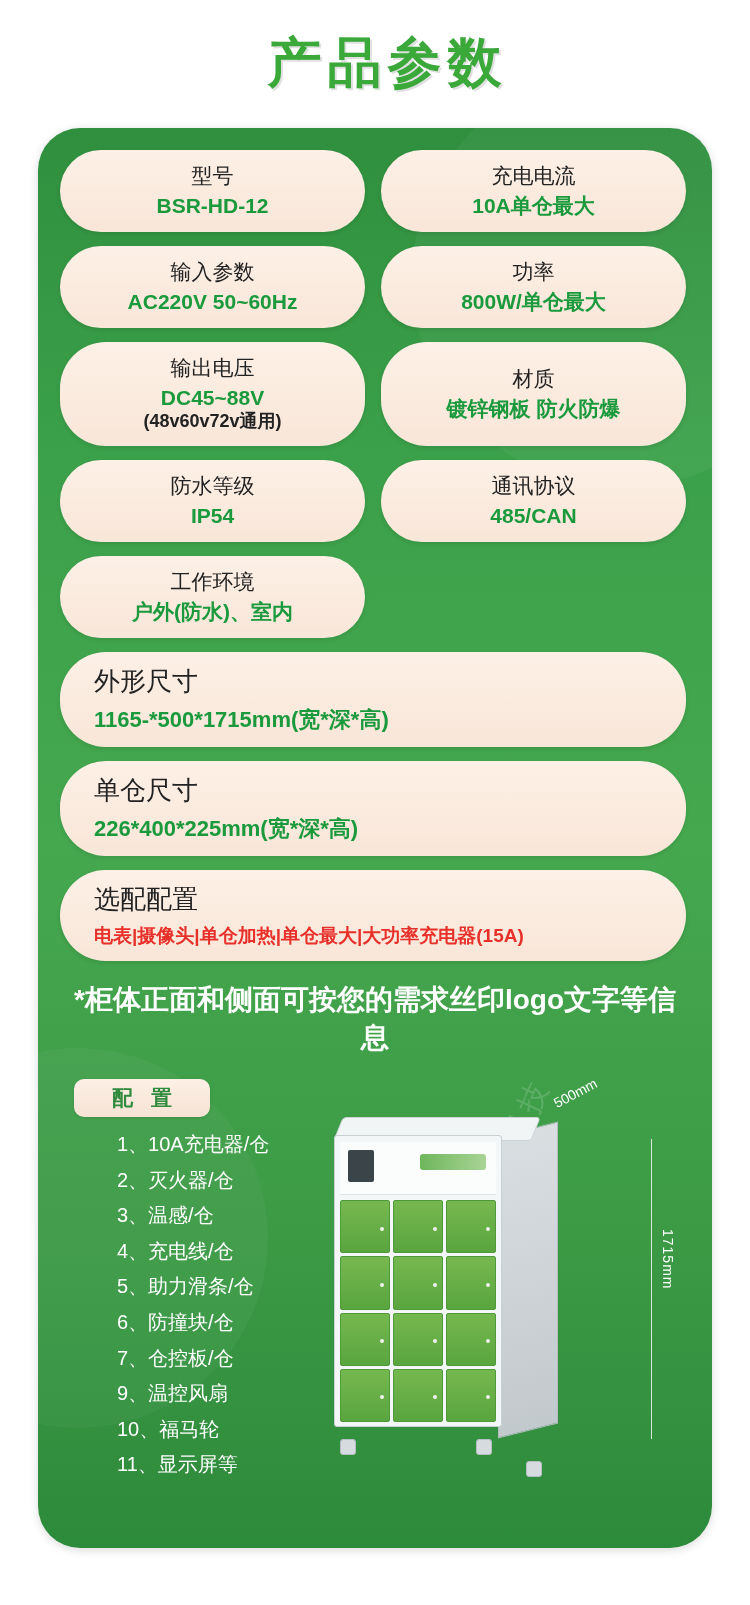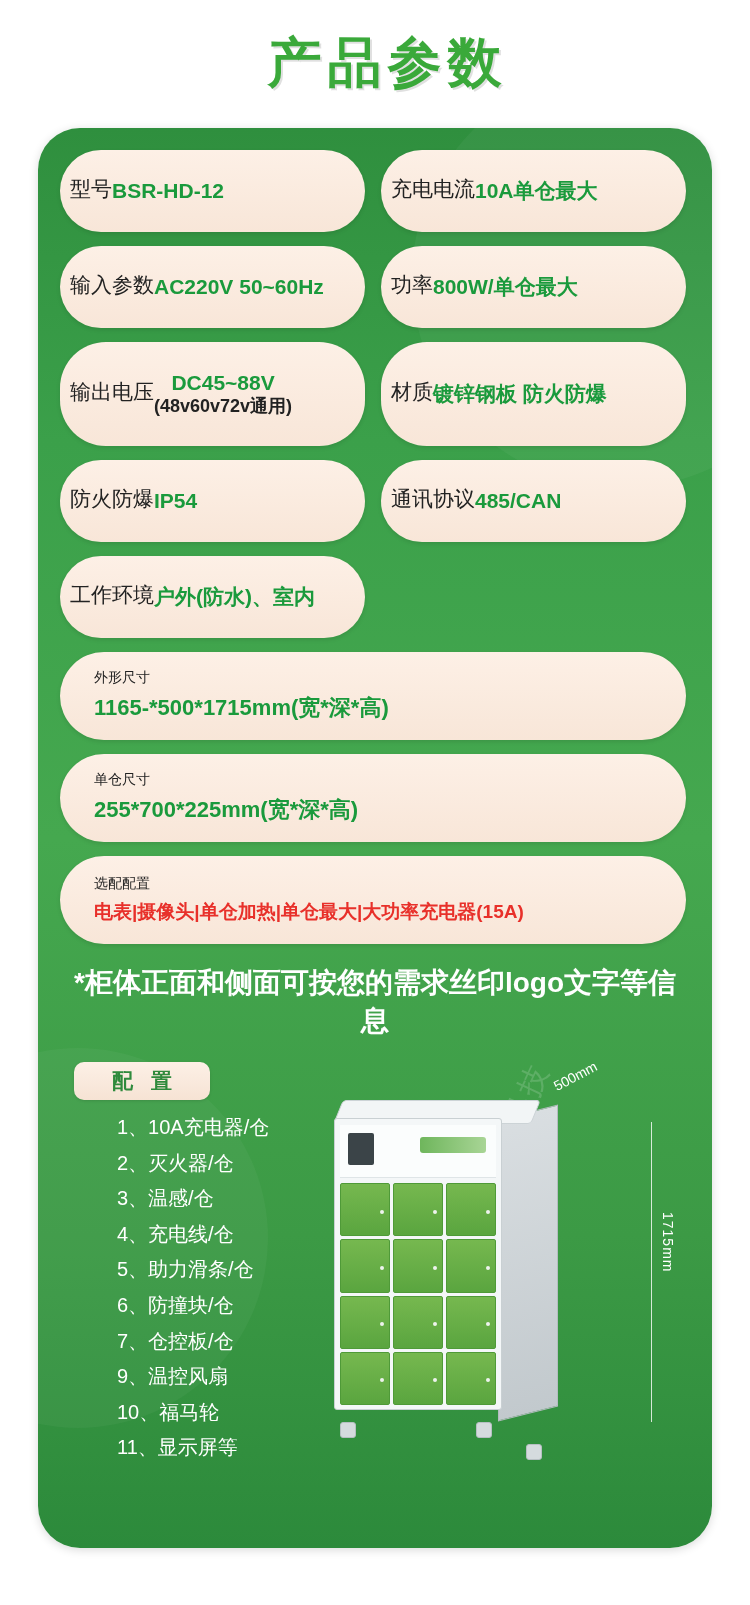--- a/index.html
+++ b/index.html
@@ -73,22 +73,23 @@
     z-index: 2;
   }
   .pill {
     background: linear-gradient(180deg, #fdf0e6 0%, #f8e6d8 100%);
     border-radius: 46px;
     width: 305px;
     min-height: 82px;
     box-sizing: border-box;
     padding: 12px 10px;
     display: flex;
-    flex-direction: row;
+    flex-direction: column;
     align-items: center;
+    justify-content: center;
     text-align: center;
     box-shadow: 0 2px 4px rgba(0,0,0,0.10);
   }
   .pill.tall { min-height: 104px; }
   .pill .label {
     font-size: 21px;
     color: #222222;
     line-height: 1.25;
     margin-bottom: 4px;
   }
@@ -112,21 +113,21 @@
     min-height: 88px;
     box-sizing: border-box;
     padding: 12px 34px;
     display: flex;
     flex-direction: column;
     align-items: flex-start;
     justify-content: center;
     box-shadow: 0 2px 4px rgba(0,0,0,0.10);
   }
   .pill-wide .label {
-    font-size: 14px;
+    font-size: 26px;
     color: #222222;
     margin-bottom: 6px;
   }
   .pill-wide .value {
     font-size: 22px;
     font-weight: bold;
     color: #1a9a3c;
   }
   .pill-wide .value.red {
     color: #e8302a;
@@ -388,21 +389,21 @@
           <span class="sub">(48v60v72v通用)</span>
         </div>
       </div>
 
       <div class="pill tall">
         <div class="label">材质</div>
         <div class="value">镀锌钢板 防火防爆</div>
       </div>
 
       <div class="pill">
-        <div class="label">防火防爆</div>
+        <div class="label">防水等级</div>
         <div class="value">IP54</div>
       </div>
 
       <div class="pill">
         <div class="label">通讯协议</div>
         <div class="value">485/CAN</div>
       </div>
 
       <div class="pill">
         <div class="label">工作环境</div>
@@ -410,21 +411,21 @@
       </div>
 
 
       <div class="pill-wide">
         <div class="label">外形尺寸</div>
         <div class="value">1165-*500*1715mm(宽*深*高)</div>
       </div>
 
       <div class="pill-wide">
         <div class="label">单仓尺寸</div>
-        <div class="value">255*700*225mm(宽*深*高)</div>
+        <div class="value">226*400*225mm(宽*深*高)</div>
       </div>
 
       <div class="pill-wide">
         <div class="label">选配配置</div>
         <div class="value red">电表|摄像头|单仓加热|单仓最大|大功率充电器(15A)</div>
       </div>
 
     </div>
 
     <div class="note">*柜体正面和侧面可按您的需求丝印logo文字等信息</div>

